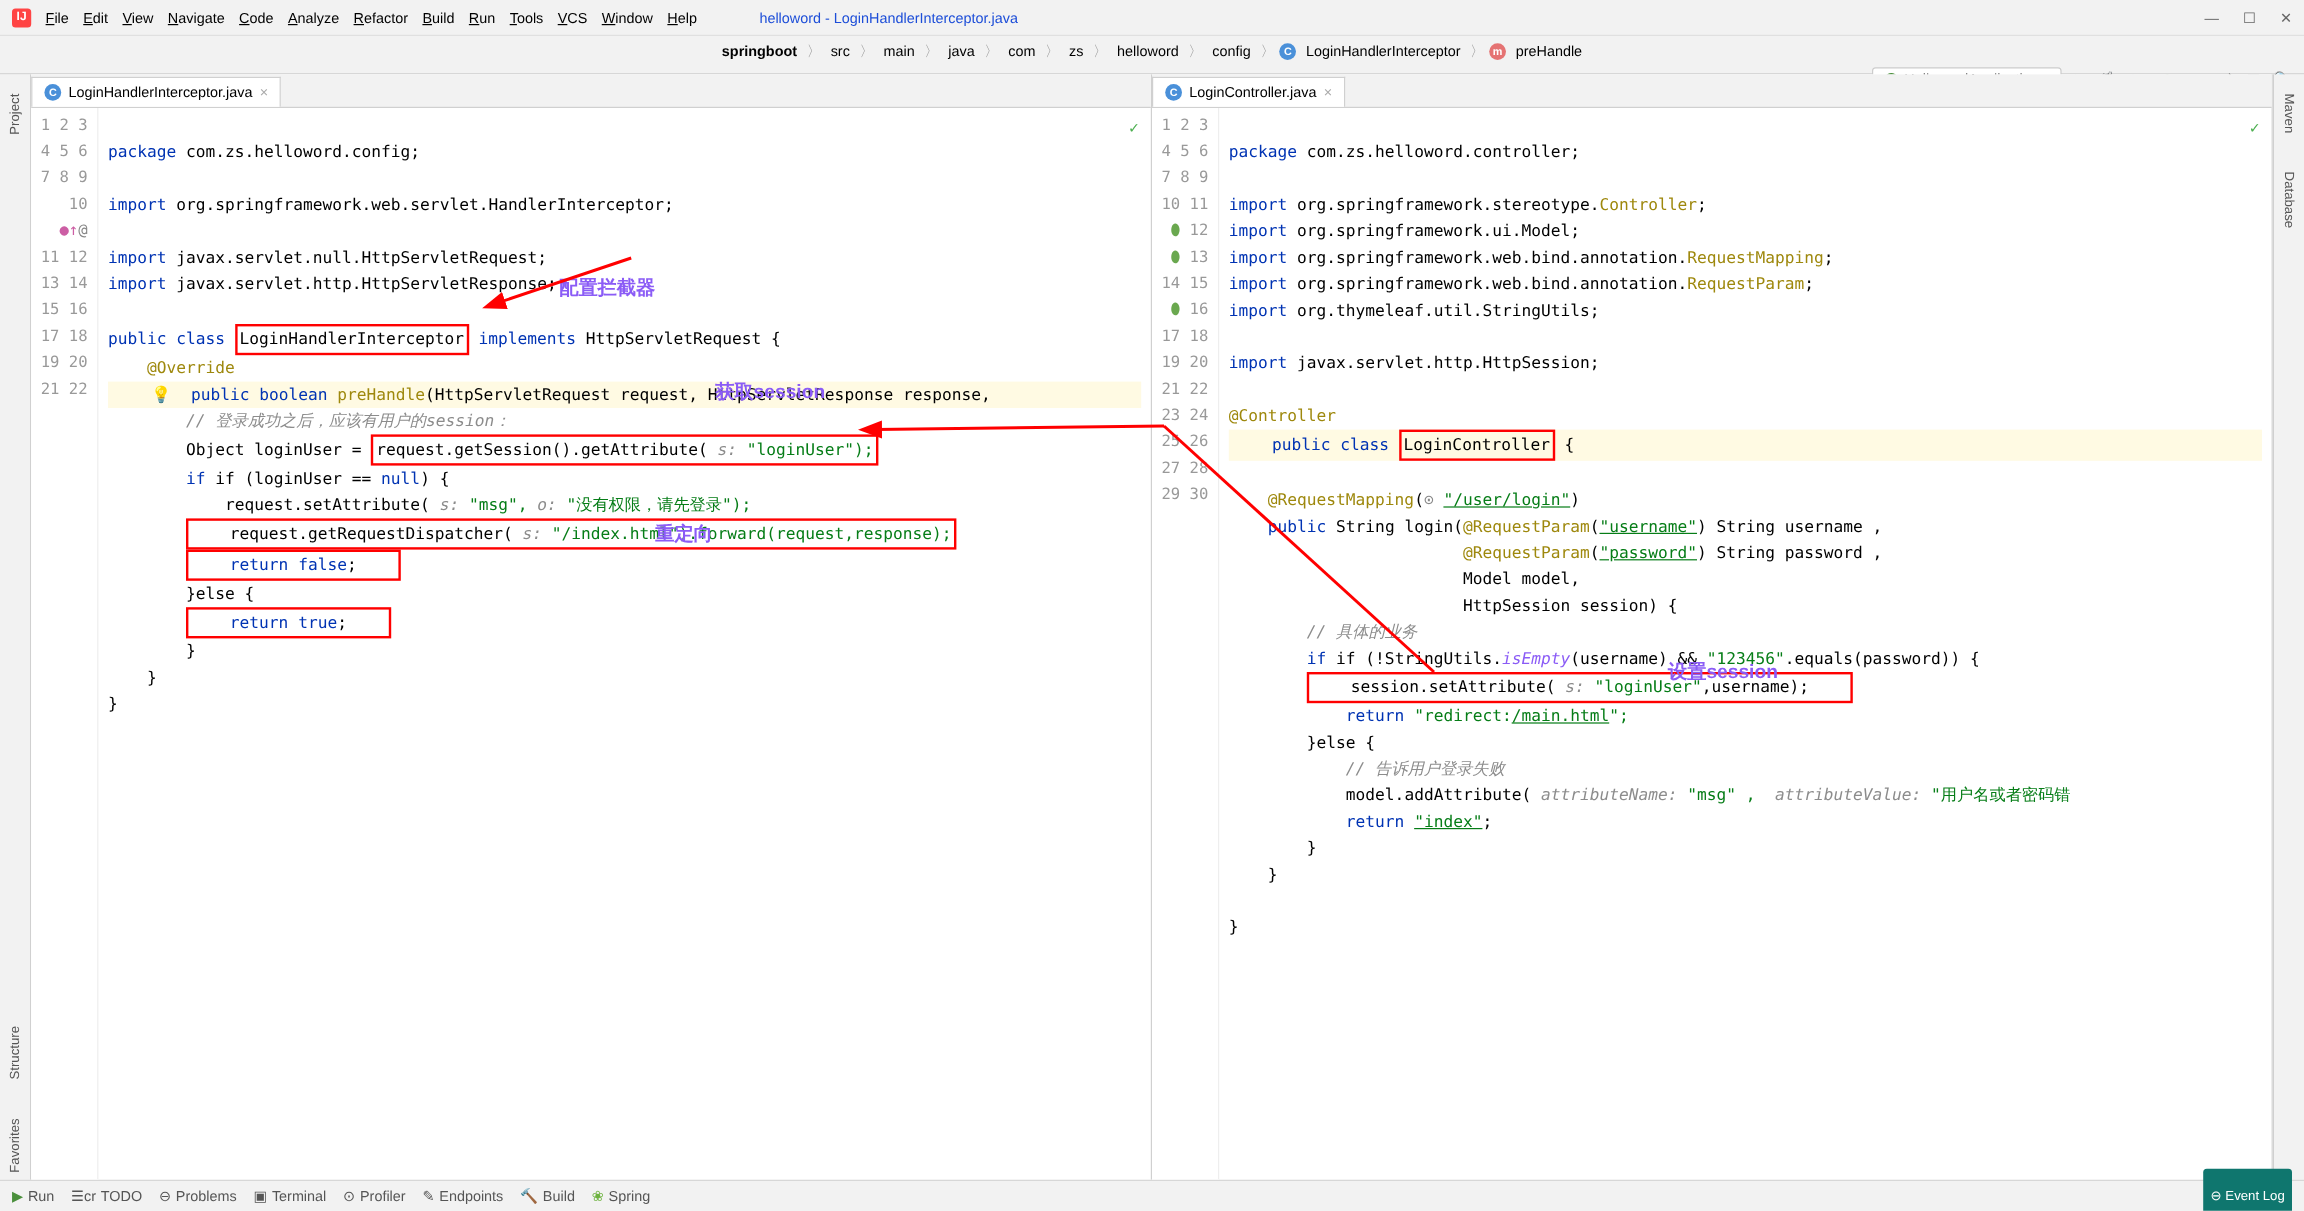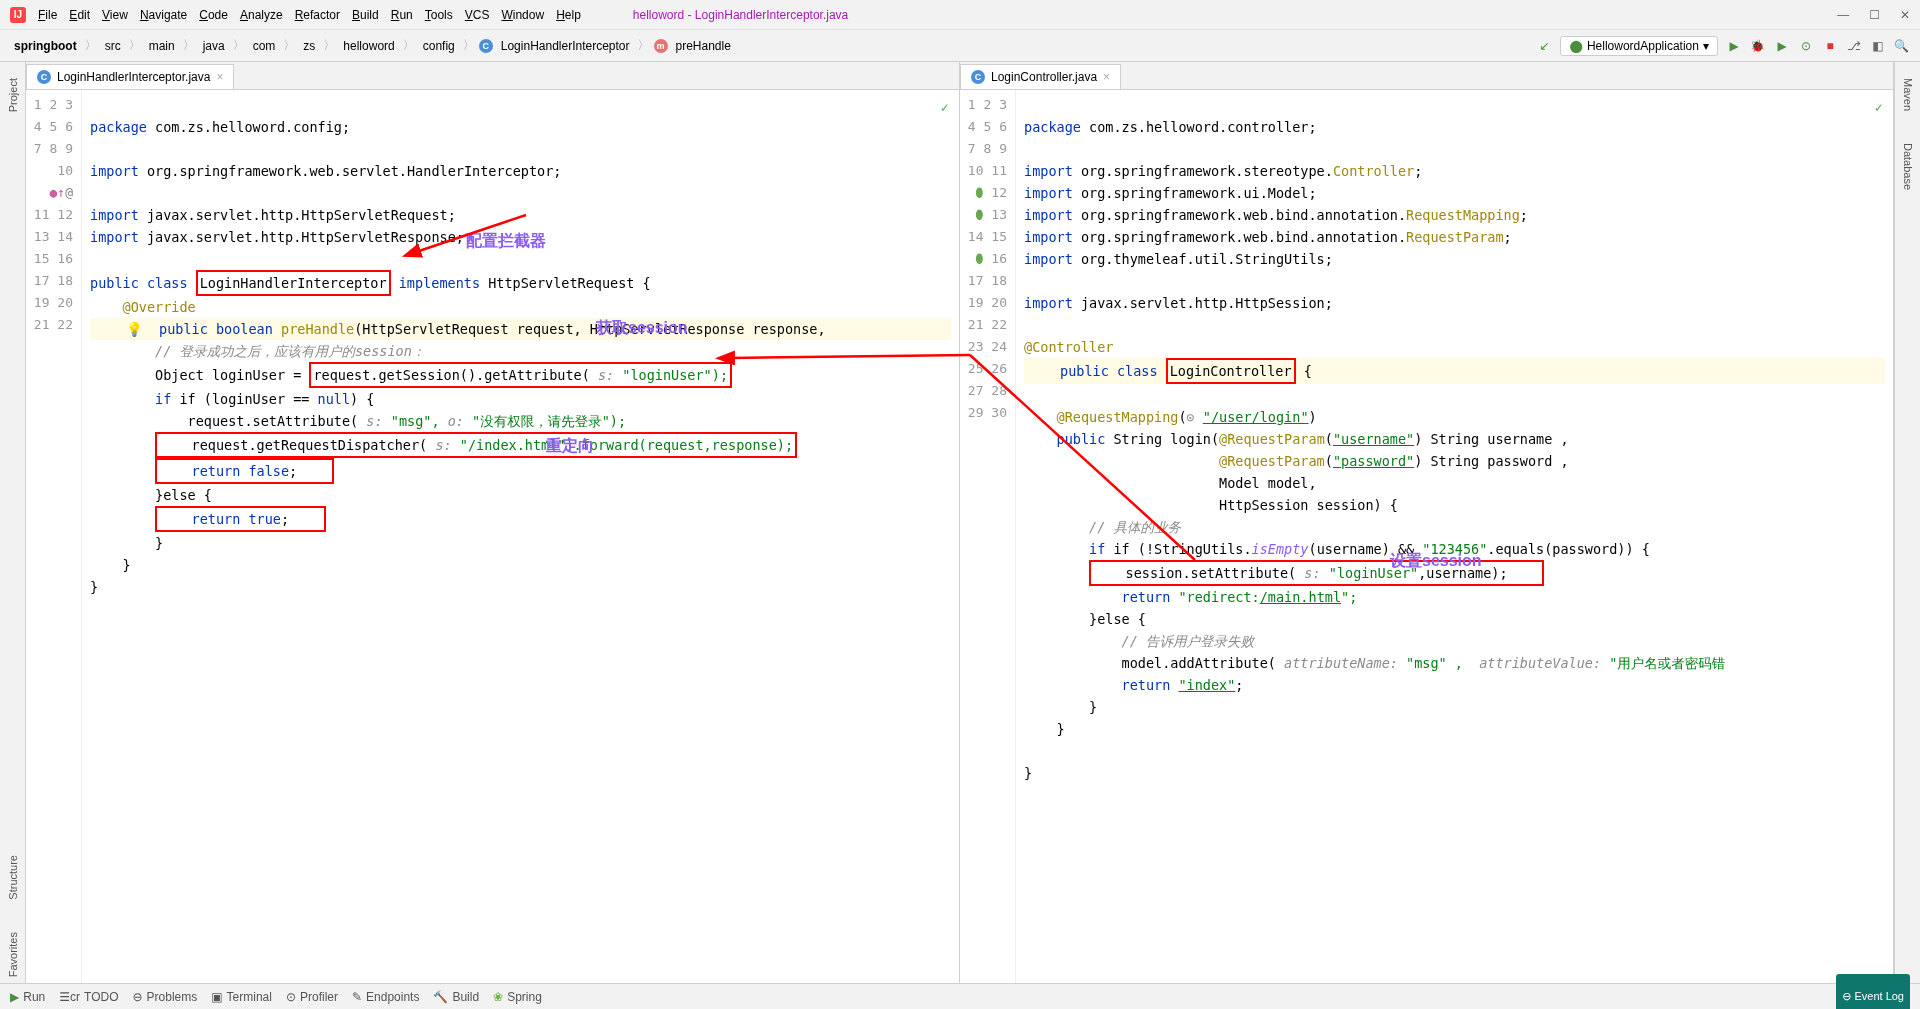--- a/index.html
+++ b/index.html
@@ -1,23 +1,23 @@
 <!DOCTYPE html>
 <html><head>
 <meta charset="utf-8">
 <style>
 * { margin: 0; padding: 0; box-sizing: border-box; }
 body { font-family: "Segoe UI", Arial, sans-serif; font-size: 12px; background: #f2f2f2; color: #000; overflow: hidden; width: 1920px; height: 1009px; position: relative; }
 .menubar { background: #f2f2f2; padding: 4px 10px; display: flex; align-items: center; gap: 12px; height: 30px; border-bottom: 1px solid #e0e0e0; }
 .menubar .logo { width: 16px; height: 16px; background: #ff4444; border-radius: 3px; display: flex; align-items: center; justify-content: center; color: #fff; font-weight: bold; font-size: 10px; }
 .menubar .menu-item { text-decoration: underline; text-decoration-color: transparent; cursor: pointer; }
 .menubar .menu-item::first-letter { text-decoration: underline; }
-.menubar .title { color: #a21caf; margin-left: 40px; }
+.menubar .title { color: #1d4ed8; margin-left: 40px; }
 .menubar .winbtns { margin-left: auto; display: flex; gap: 20px; color: #666; }
-.toolbar { background: #f2f2f2; padding: 4px 10px; display: flex; align-items: center; gap: 4px; height: 32px; border-bottom: 1px solid #d0d0d0; }
+.toolbar { background: #f2f2f2; padding: 4px 10px; display: flex; align-items: center; gap: 4px; height: 32px; border-bottom: 1px solid #d0d0d0; flex-direction: column; }
 .breadcrumb { display: flex; align-items: center; gap: 4px; }
 .breadcrumb .bc-item { padding: 2px 4px; cursor: pointer; }
 .breadcrumb .bc-sep { color: #999; }
 .breadcrumb .bc-first { font-weight: bold; }
 .toolbar-right { margin-left: auto; display: flex; align-items: center; gap: 8px; }
 .run-config { border: 1px solid #ccc; background: #fff; padding: 2px 8px; border-radius: 3px; display: flex; align-items: center; gap: 4px; }
 .tb-icon { width: 16px; height: 16px; display: inline-flex; align-items: center; justify-content: center; color: #666; cursor: pointer; }
 .main-area { display: flex; height: calc(100% - 88px); }
 .side-bar { width: 26px; background: #f2f2f2; border-right: 1px solid #d0d0d0; display: flex; flex-direction: column; align-items: center; padding-top: 10px; gap: 20px; }
 .side-bar-right { width: 26px; background: #f2f2f2; border-left: 1px solid #d0d0d0; display: flex; flex-direction: column; align-items: center; padding-top: 10px; gap: 20px; }
@@ -160,21 +160,21 @@
 19
 20
 21
 22
         </div>
         <div class="code">
 <span class="check-ok">✓</span><span class="kw">package</span><span> com.zs.helloword.config;</span>
 
 <span class="kw">import</span><span> org.springframework.web.servlet.HandlerInterceptor;</span>
 
-<span class="kw">import</span><span> javax.servlet.http.HttpServletRequest;</span>
+<span class="kw">import</span><span> javax.servlet.null.HttpServletRequest;</span>
 <span class="kw">import</span><span> javax.servlet.http.HttpServletResponse;</span>
 
 <span class="kw">public class </span><span class="redbox"><span>LoginHandlerInterceptor</span></span><span class="kw"> implements</span><span> HttpServletRequest {</span>
     <span class="ann">@Override</span>
 <span class="hl-line"><span class="bulb">💡</span>  <span class="kw">public boolean </span><span class="ann">preHandle</span><span>(HttpServletRequest request, HttpServletResponse response,</span></span>
         <span class="cmt">// 登录成功之后，应该有用户的session：</span>
         <span>Object loginUser = </span><span class="redbox"><span>request.getSession().getAttribute( </span><span class="param">s:</span><span class="str"> "loginUser");</span></span>
         <span class="kw">if </span><span>if (loginUser == </span><span class="kw">null</span><span>) {</span>
             <span>request.setAttribute( </span><span class="param">s:</span><span class="str"> "msg", </span><span class="param">o:</span><span class="str"> "没有权限，请先登录");</span>
         <span class="redbox">    <span>request.getRequestDispatcher( </span><span class="param">s:</span><span class="str"> "/index.html").forward(request,response);</span></span>

